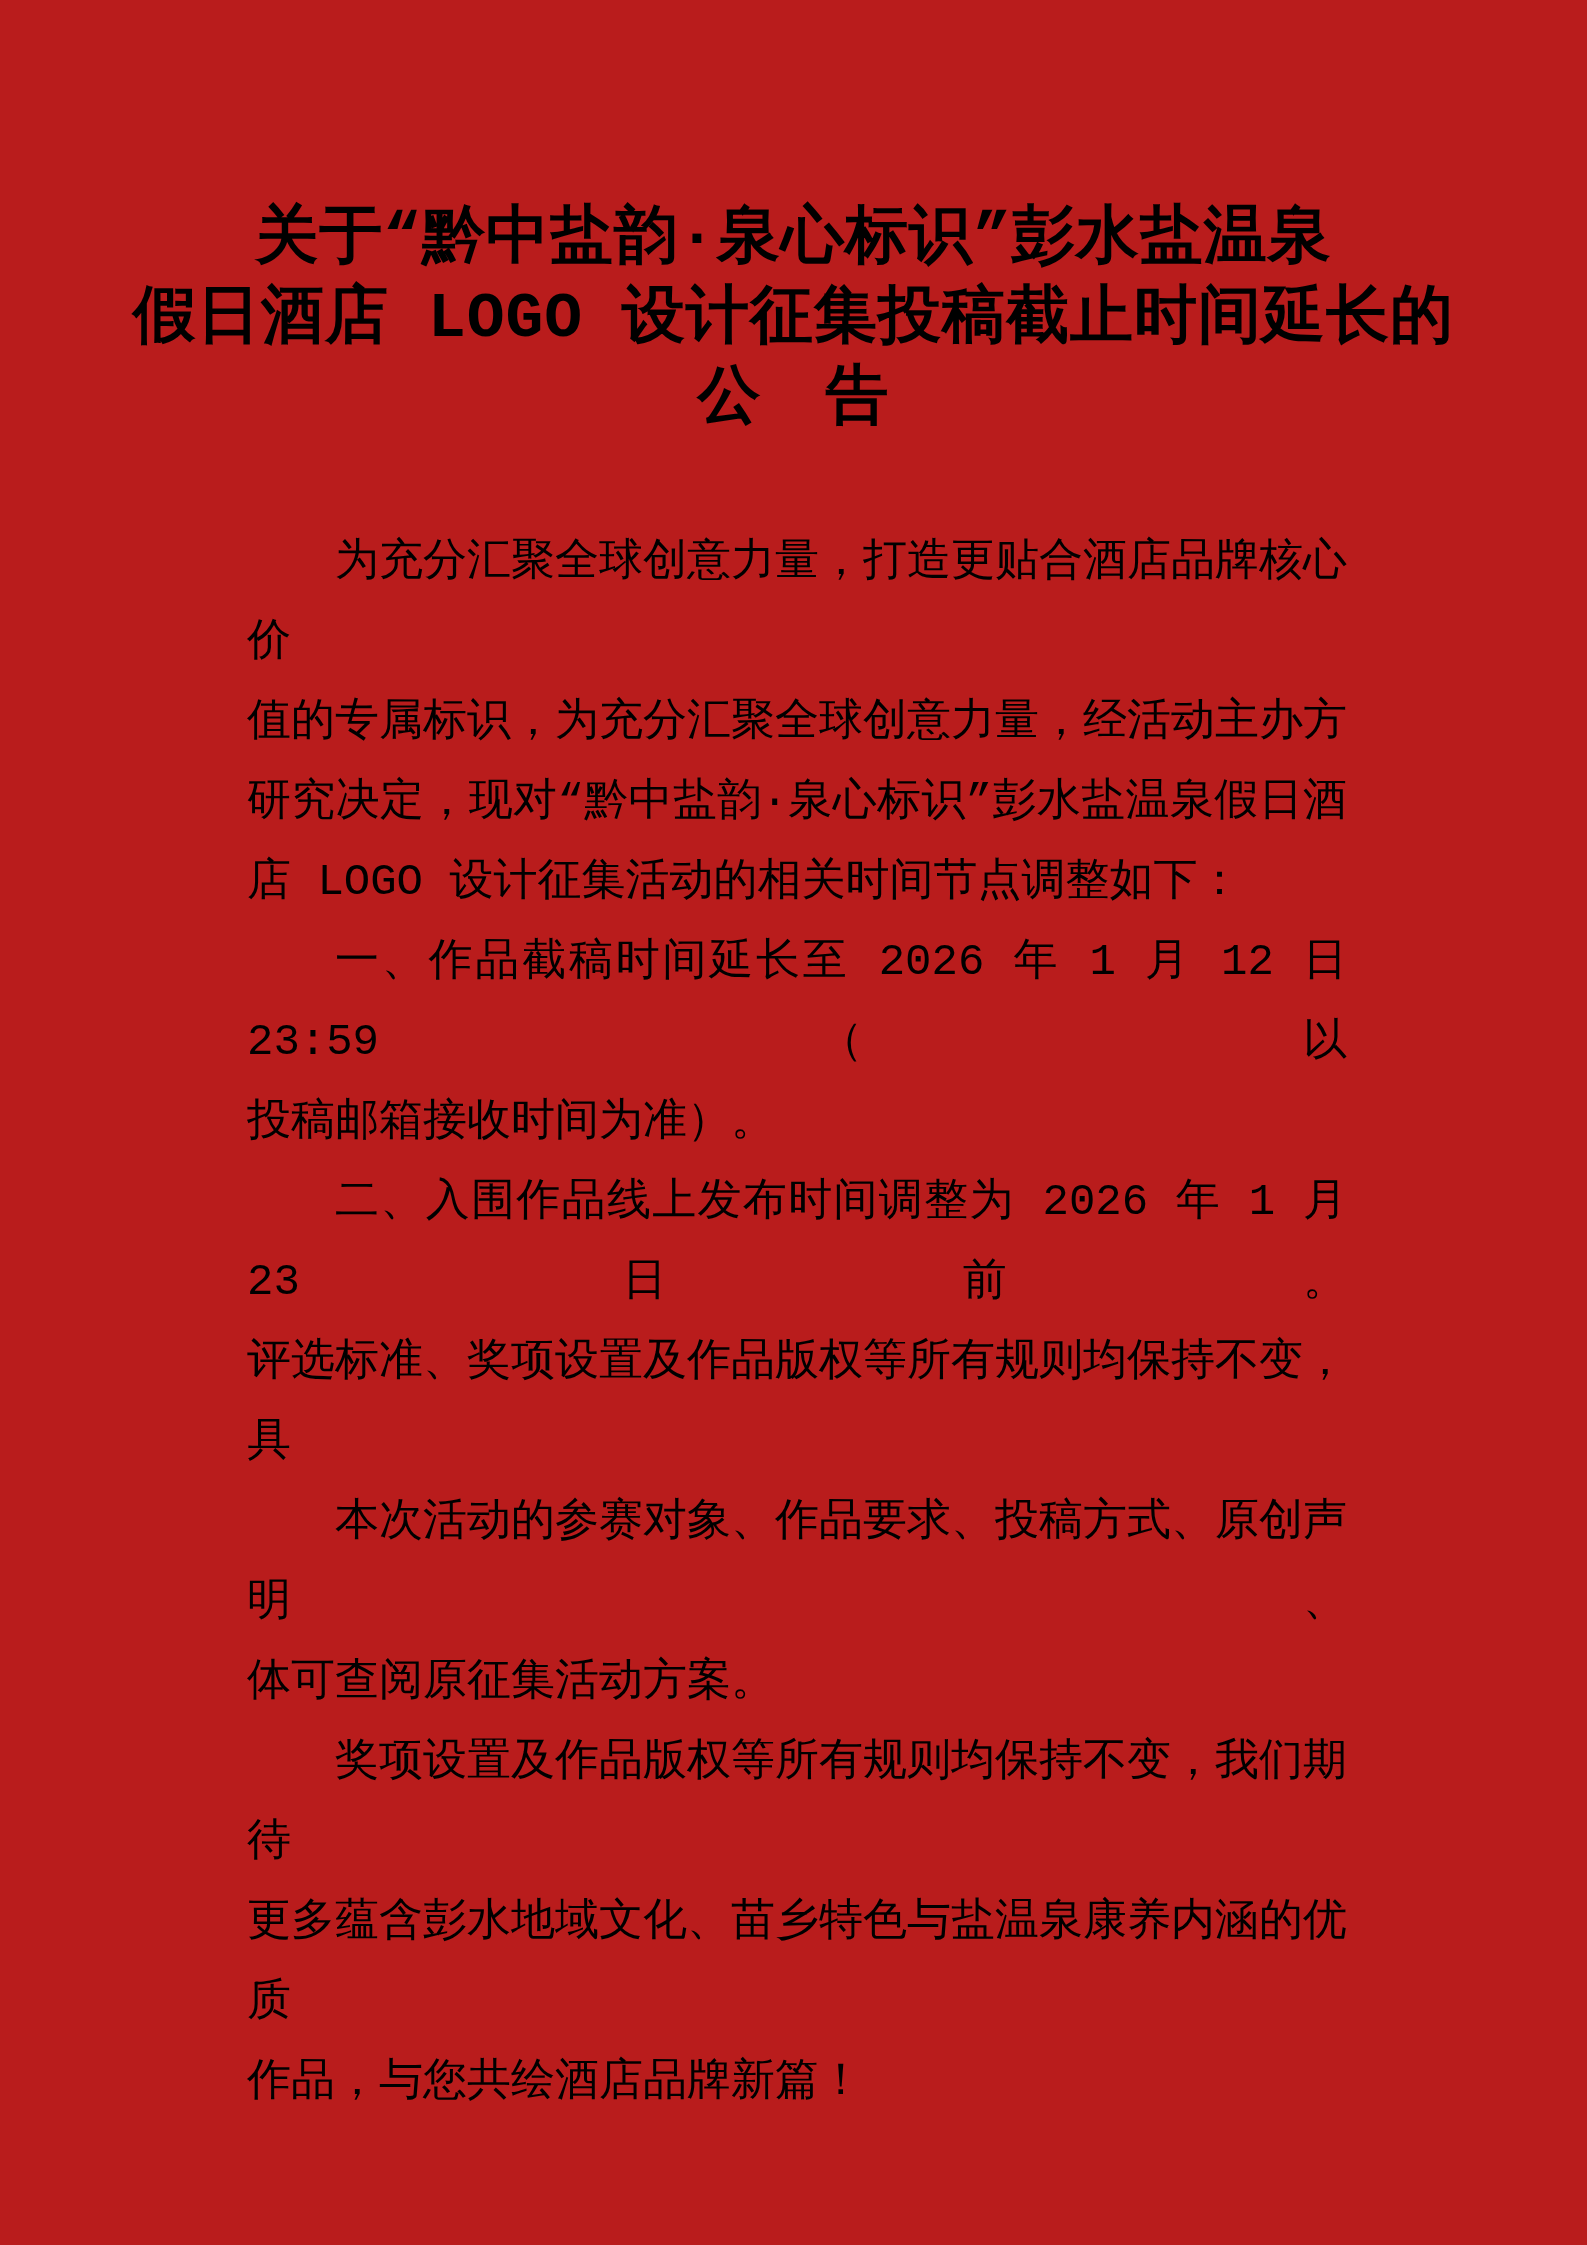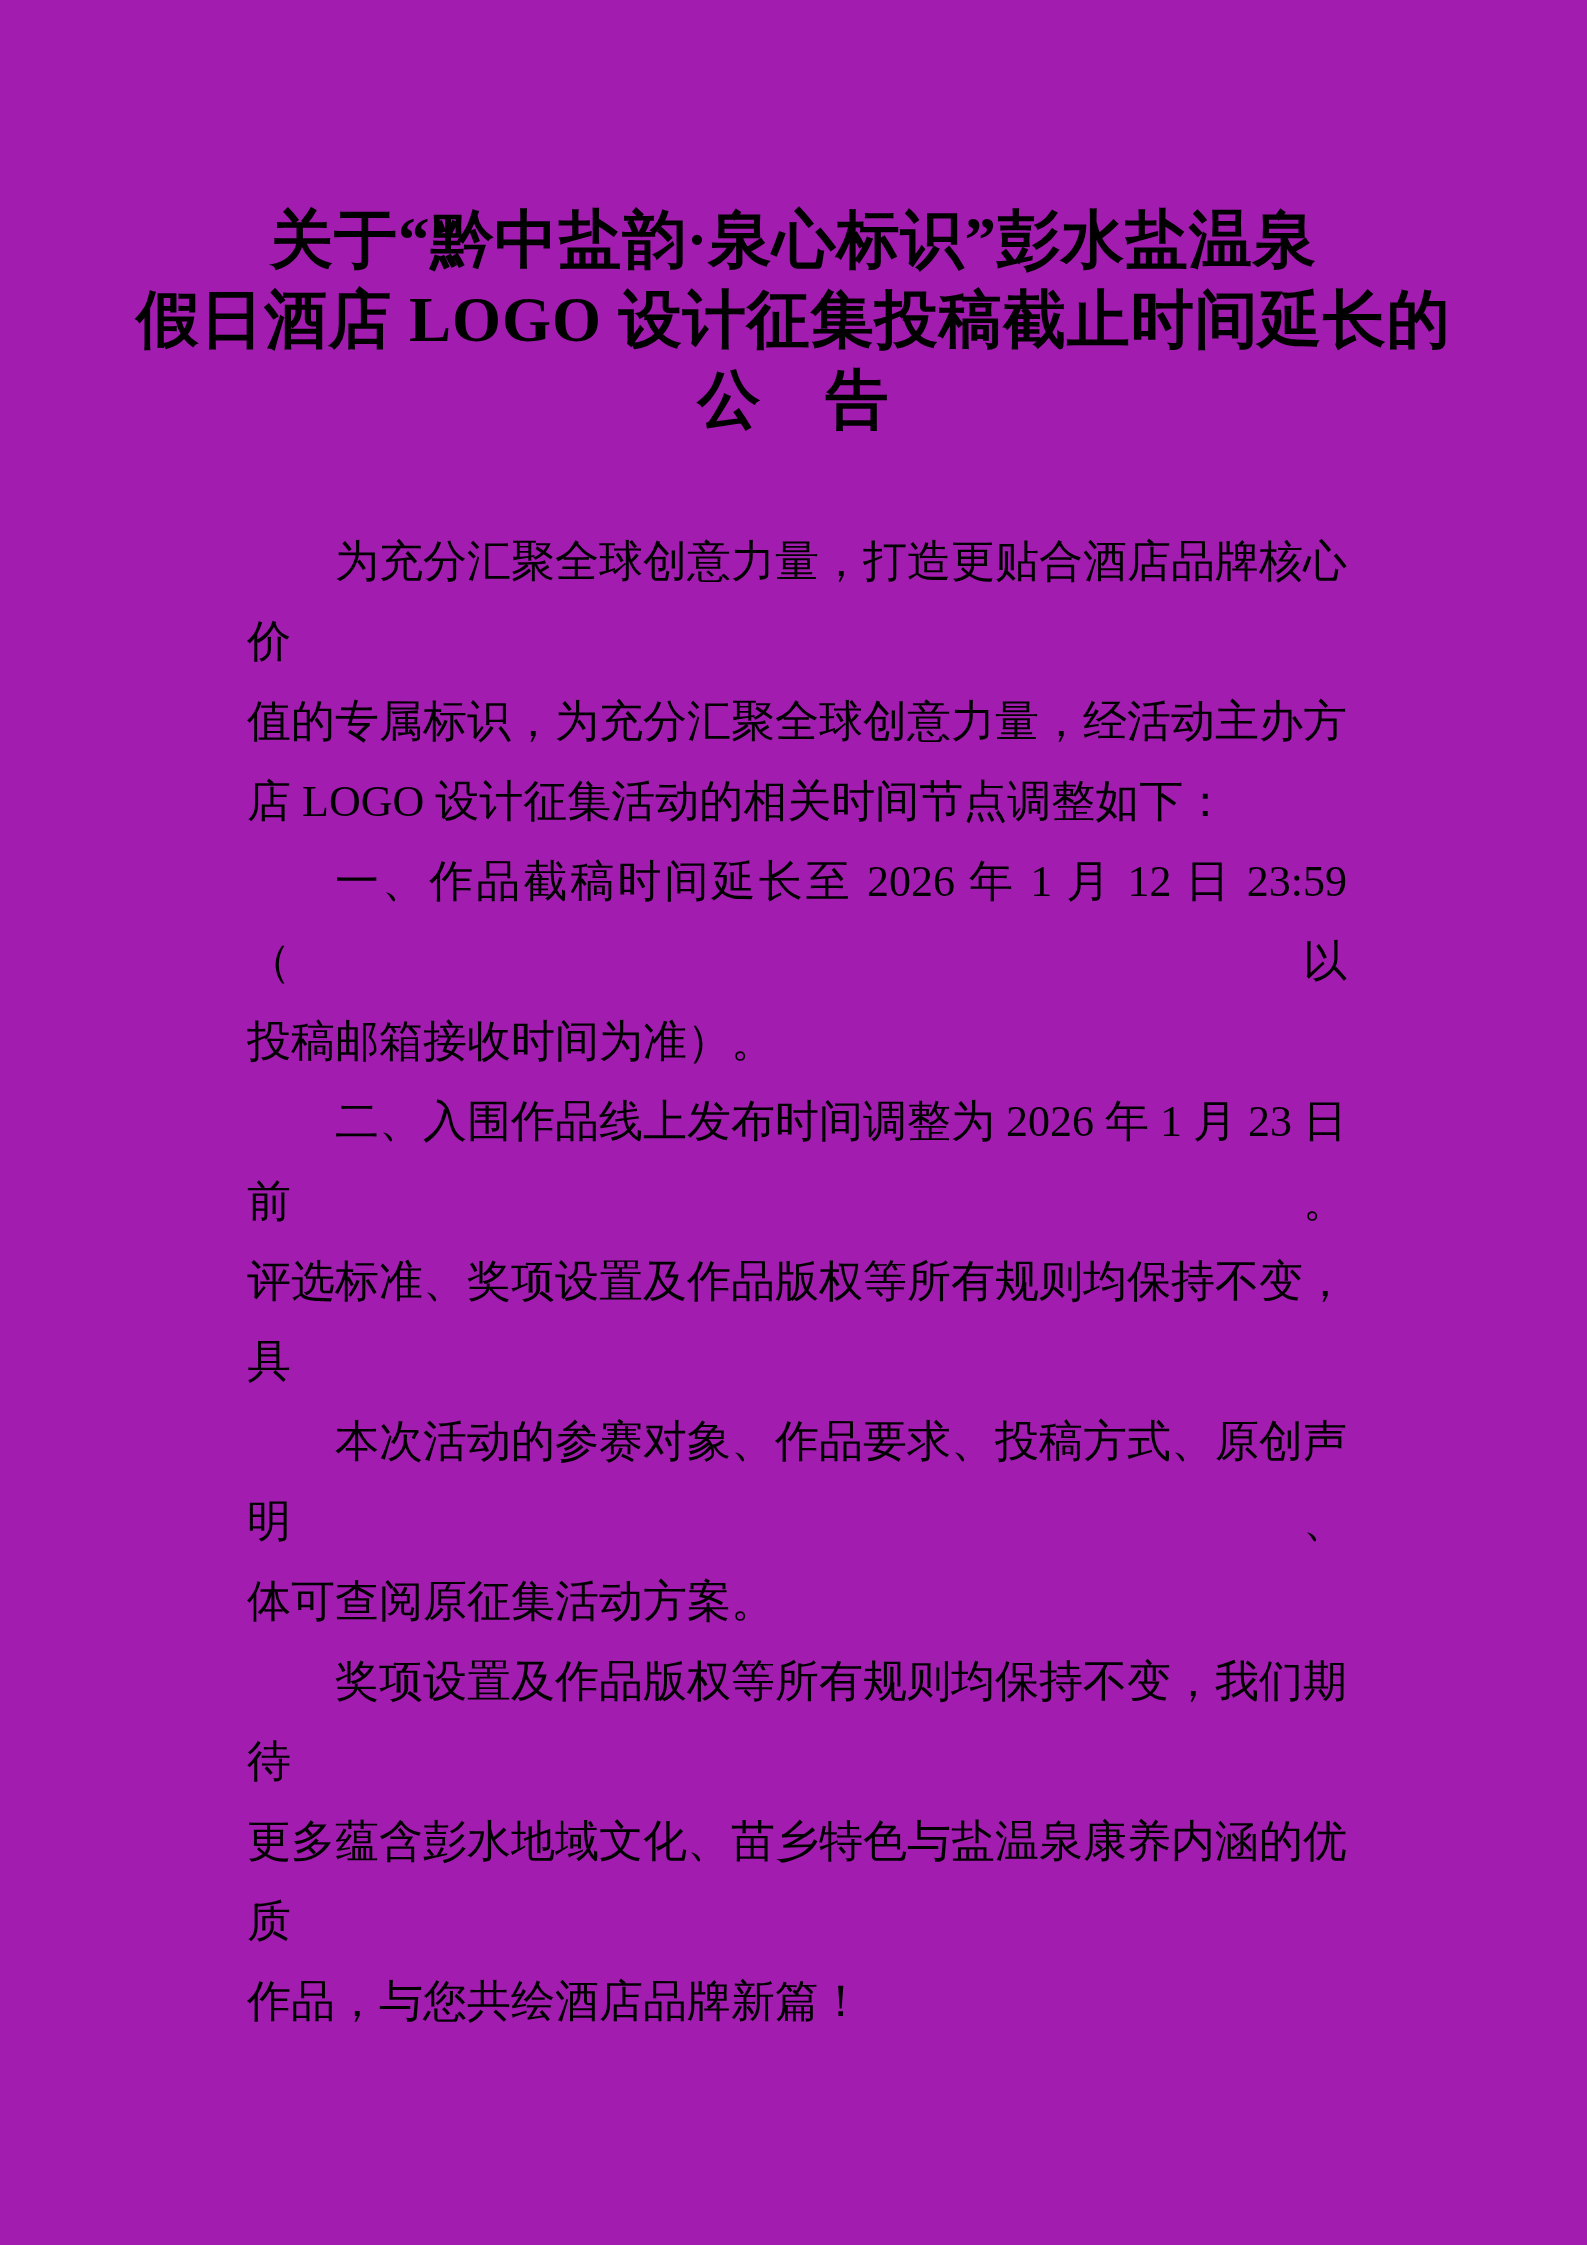--- a/index.html
+++ b/index.html
@@ -5,23 +5,23 @@
   html, body {
     margin: 0;
     padding: 0;
     background: #ffffff;
   }
   .page {
     position: relative;
     width: 1587px;
     height: 2245px;
     margin: 0 auto;
-    background: #a21caf;
+    background: #b91c1c;
     color: #000000;
-    font-family: Liberation Serif, serif;
+    font-family: Liberation Mono, monospace;
     overflow: hidden;
   }
   .doc-title {
     padding-top: 200px;
     text-align: center;
     font-size: 63px;
     font-weight: 700;
     line-height: 80px;
     letter-spacing: 1px;
   }
@@ -52,20 +52,21 @@
 
   <div class="doc-title">
     <div>关于“黔中盐韵·泉心标识”彭水盐温泉</div>
     <div>假日酒店 LOGO 设计征集投稿截止时间延长的</div>
     <div>公　告</div>
   </div>
 
   <div class="content">
       <div class="line indent justify">为充分汇聚全球创意力量，打造更贴合酒店品牌核心价</div>
       <div class="line justify">值的专属标识，为充分汇聚全球创意力量，经活动主办方</div>
+      <div class="line justify">研究决定，现对“黔中盐韵·泉心标识”彭水盐温泉假日酒</div>
       <div class="line">店 LOGO 设计征集活动的相关时间节点调整如下：</div>
       <div class="line indent justify">一、作品截稿时间延长至 2026 年 1 月 12 日 23:59（以</div>
       <div class="line">投稿邮箱接收时间为准）。</div>
       <div class="line indent justify">二、入围作品线上发布时间调整为 2026 年 1 月 23 日前。</div>
       <div class="line justify">评选标准、奖项设置及作品版权等所有规则均保持不变，具</div>
       <div class="line indent justify">本次活动的参赛对象、作品要求、投稿方式、原创声明、</div>
       <div class="line">体可查阅原征集活动方案。</div>
       <div class="line indent justify">奖项设置及作品版权等所有规则均保持不变，我们期待</div>
       <div class="line justify">更多蕴含彭水地域文化、苗乡特色与盐温泉康养内涵的优质</div>
       <div class="line">作品，与您共绘酒店品牌新篇！</div>

